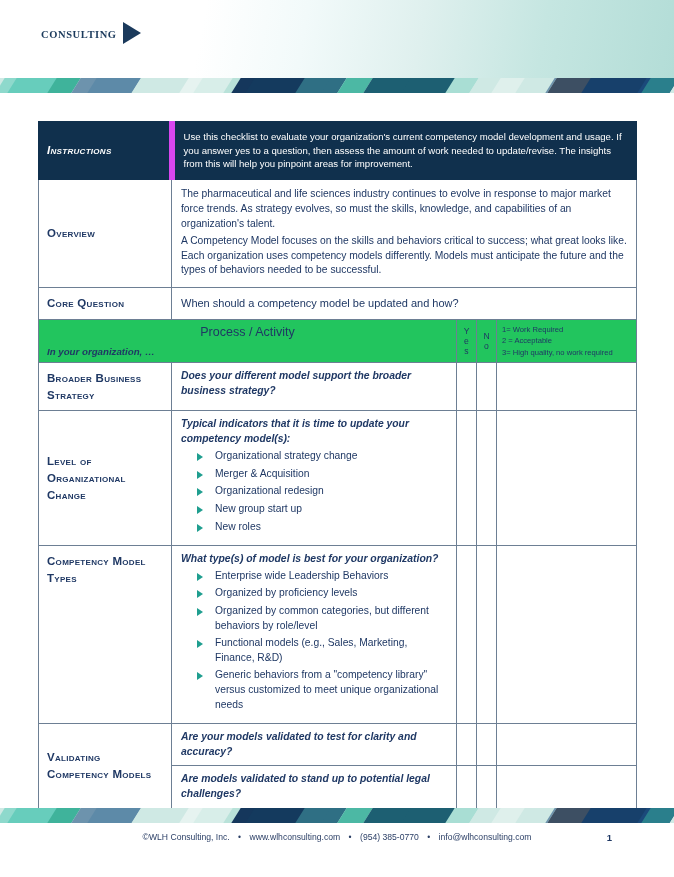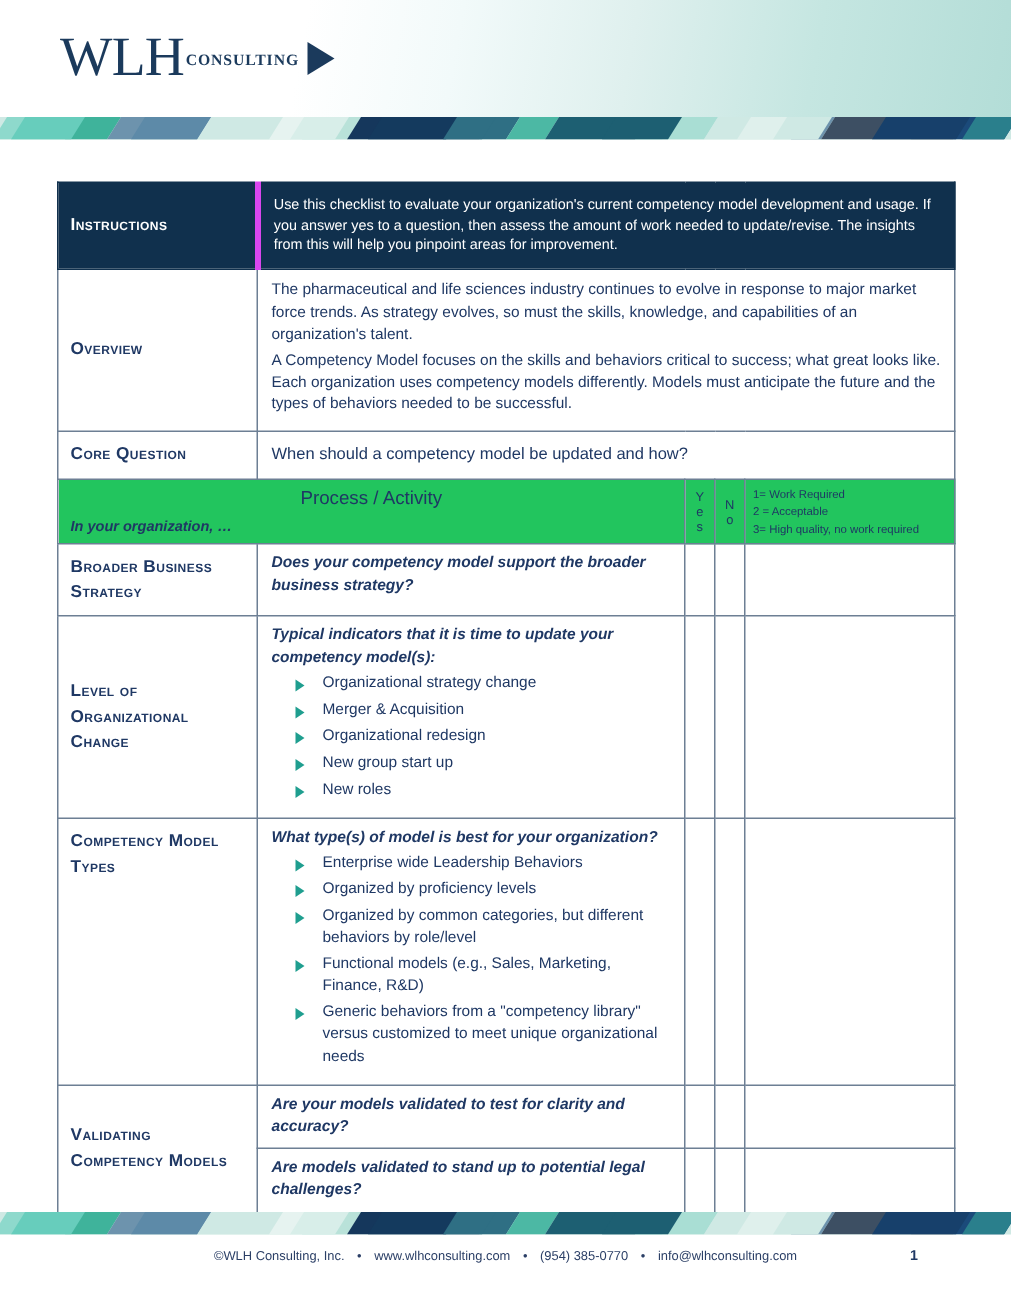--- a/index.html
+++ b/index.html
@@ -116,21 +116,22 @@
   .lbl.mid { vertical-align: middle !important; }
 
   
   tr.instructions td {
     background: #10304d;
     border-color: #10304d;
     color: #ffffff;
   }
   tr.instructions .lbl {
     color: #ffffff;
-    border-right: 4px solid #d946ef;
+    border-right: 6px solid #d946ef;
+    font-style: italic;
   }
   .instr-text {
     font-size: 9.6px;
     line-height: 1.42;
     color: #ffffff;
     padding: 8px 9px !important;
   }
 
   .body-text {
     font-size: 10.3px;
@@ -256,21 +257,20 @@
     font-size: 9.5px;
     font-weight: bold;
     color: #1f3864;
   }
 </style>
 </head>
 <body>
 
 <div class="page-header">
   <div class="logo-block">
-    <span class="logo-wlh">WLH</span>
     <span class="logo-consulting">CONSULTING</span>
     <span class="logo-tri"></span>
   </div>
 </div>
 
 <div class="band top" id="band-top">
     <div class="seg" style="left:0px;width:48px;background:#8ed9cc;"></div>
     <div class="seg" style="left:48px;width:28px;background:#3fb39b;"></div>
     <div class="seg" style="left:76px;width:18px;background:#6d93ad;"></div>
     <div class="seg" style="left:94px;width:42px;background:#6d93ad;"></div>
@@ -343,21 +343,21 @@
       </td>
       <td class="rate-legend">
         <div>1= Work Required</div>
         <div>2 = Acceptable</div>
         <div>3= High quality, no work required</div>
       </td>
     </tr>
 
     <tr>
       <td class="lbl mid">Broader Business Strategy</td>
-      <td class="q">Does your competency model support the broader business strategy?</td>
+      <td class="q">Does your different model support the broader business strategy?</td>
       <td class="cell-blank"></td>
       <td class="cell-blank"></td>
       <td class="cell-blank"></td>
     </tr>
 
     <tr>
       <td class="lbl mid">Level of Organizational Change</td>
       <td class="q">
         <div class="intro">Typical indicators that it is time to update your competency model(s):</div>
         <ul class="bul" id="loc-bullets">

